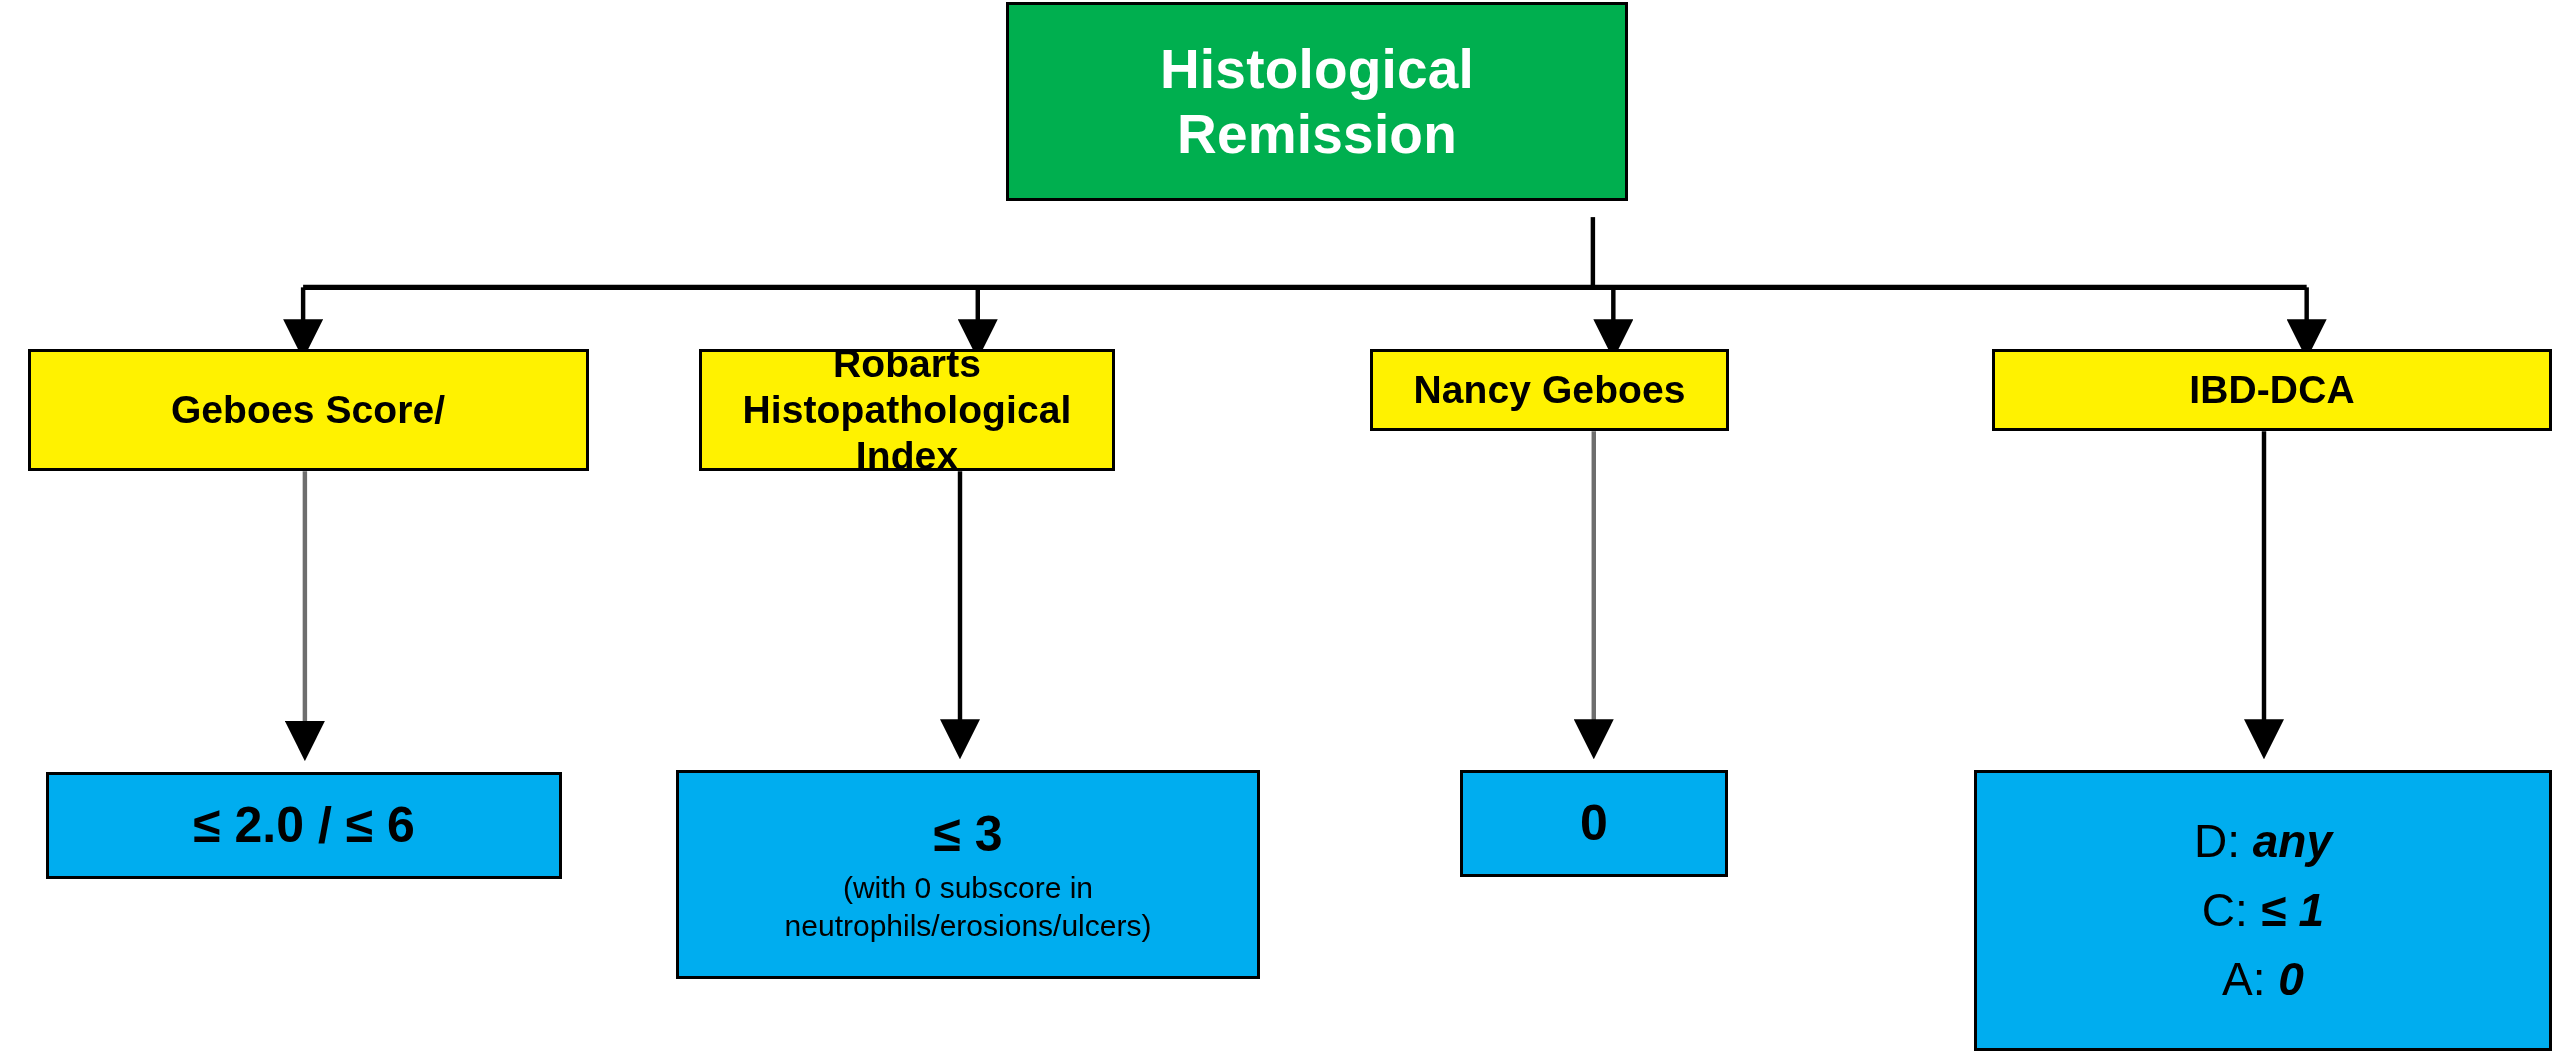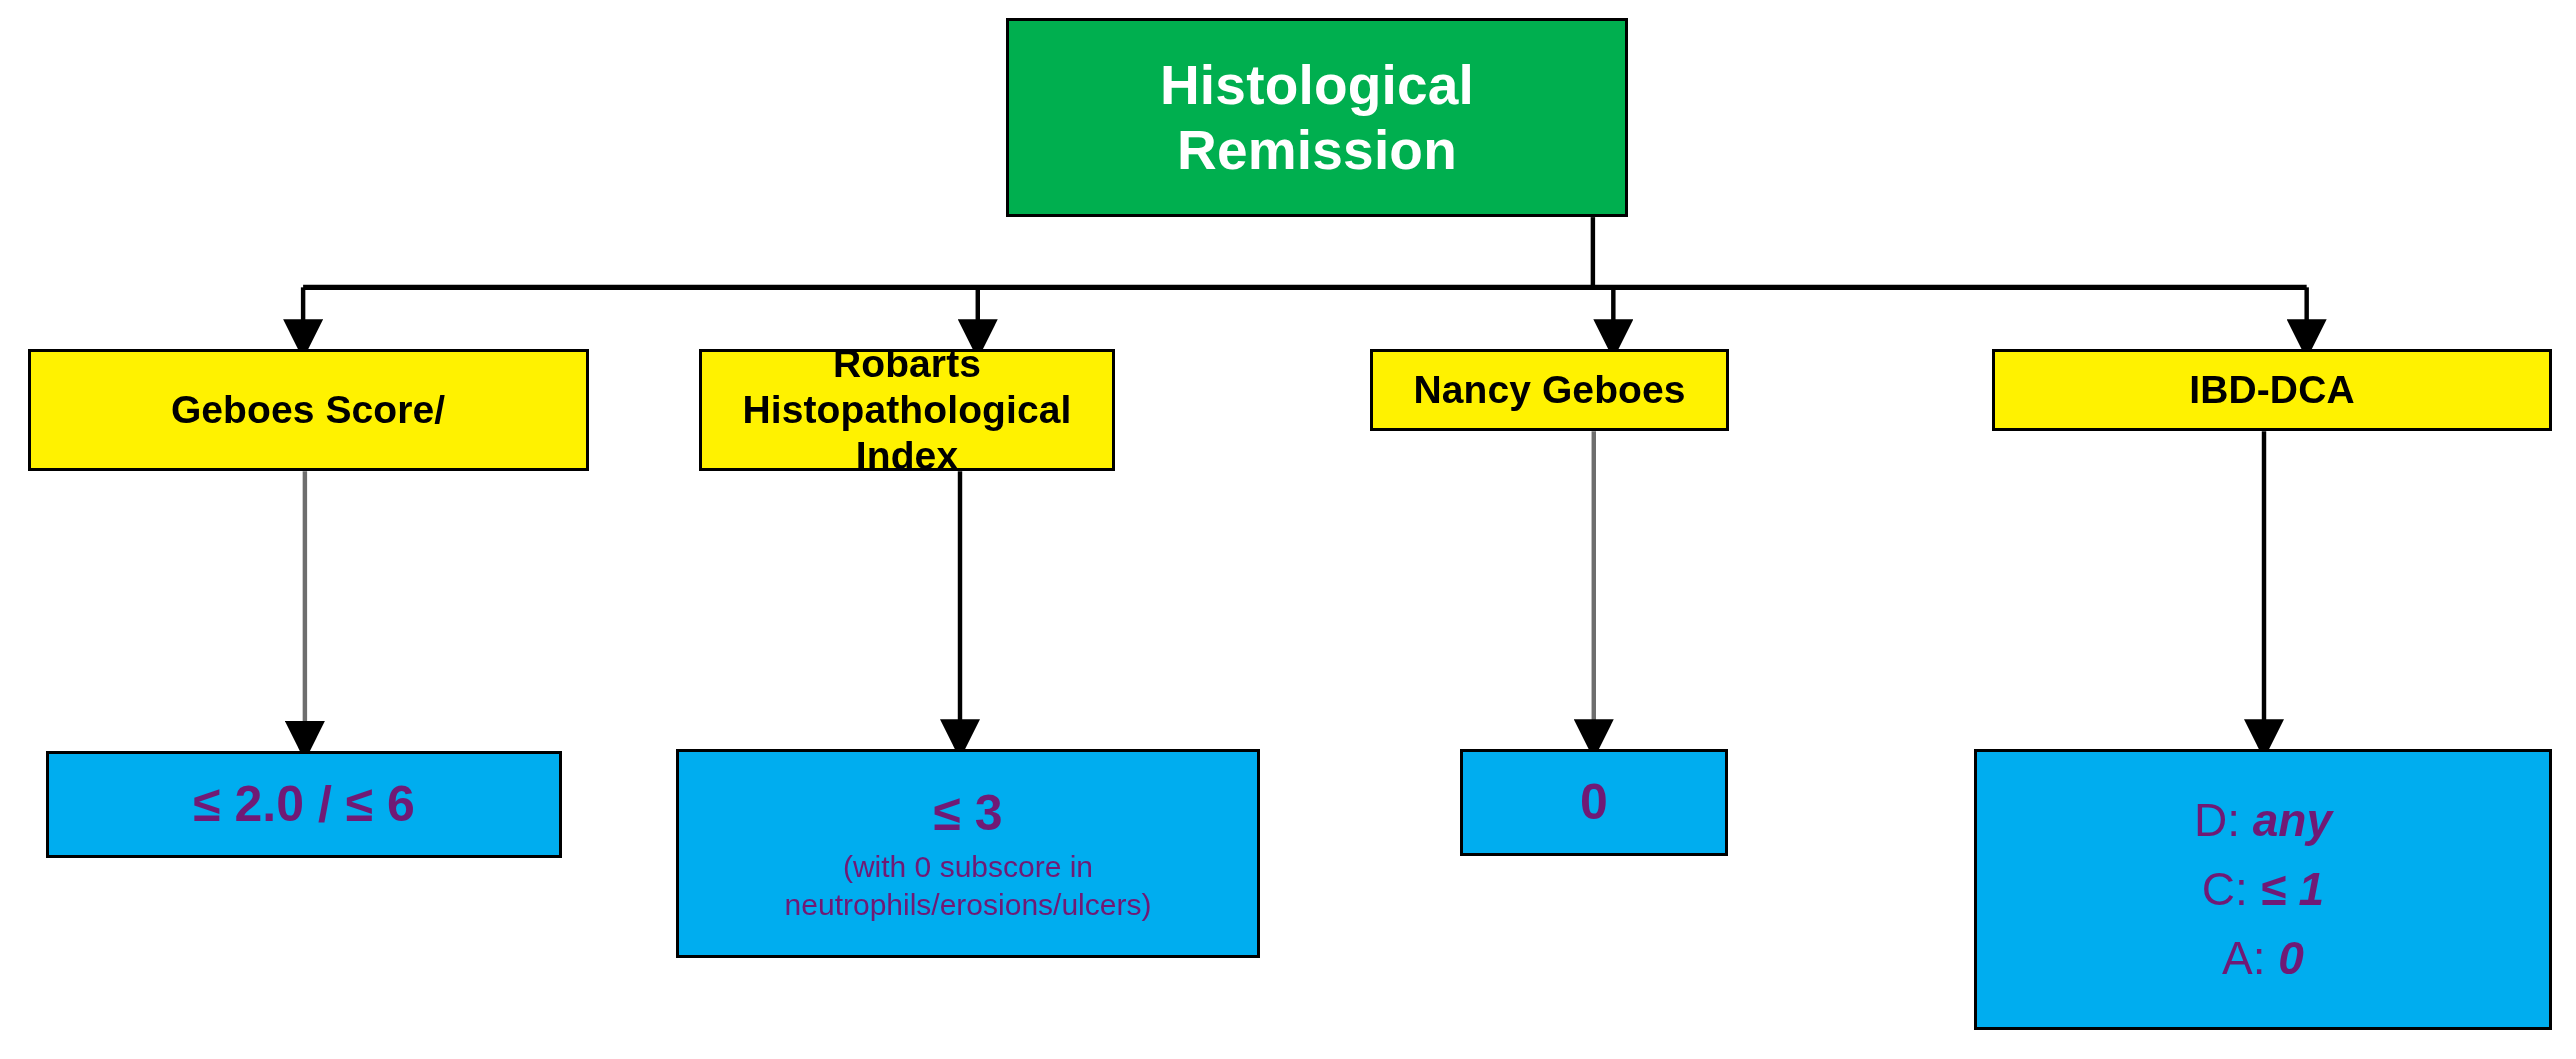--- a/index.html
+++ b/index.html
@@ -37,29 +37,30 @@
     color:#ffffff;
     font-weight:bold;
   }
   .node.index{
     background:var(--yellow);
     color:#000000;
     font-weight:bold;
   }
   .node.result{
     background:var(--blue);
-    color:#701a75;
+    color:#000000;
+    margin-top:21px;
   }
   .root-line{ font-size:55px; letter-spacing:0.2px; }
   .index-line{ font-size:39px; letter-spacing:0.1px; }
   .result-main{ font-size:50px; font-weight:bold; }
   .result-note{ font-size:30px; font-weight:normal; line-height:1.25; margin-top:5.3px;}
   .result-row{ font-size:46px; font-weight:normal; line-height:1.5; }
   .result-row b{ font-weight:bold;font-style:italic; }
-  .n-green   { left:1006px; top:18px;  width:622px;  height:199px; }
+  .n-green   { left:1006px; top:2px;  width:622px;  height:199px; }
   .n-y1      { left:27.6px;   top:349px; width:561px;  height:122px; }
   .n-y2      { left:699px;  top:349px; width:416px;  height:122px; }
   .n-y3      { left:1370px; top:349px; width:359px;  height:82px;  }
   .n-y4      { left:1992px; top:349px; width:560px;  height:82px;  }
   .n-b1      { left:46px;   top:751px; width:516px;  height:107px; }
   .n-b2      { left:676px;  top:749px; width:584px;  height:209px; }
   .n-b3      { left:1460px; top:749px; width:268px;  height:107px; }
   .n-b4      { left:1974px; top:749px; width:578px;  height:281px; }
 </style>
 </head>

